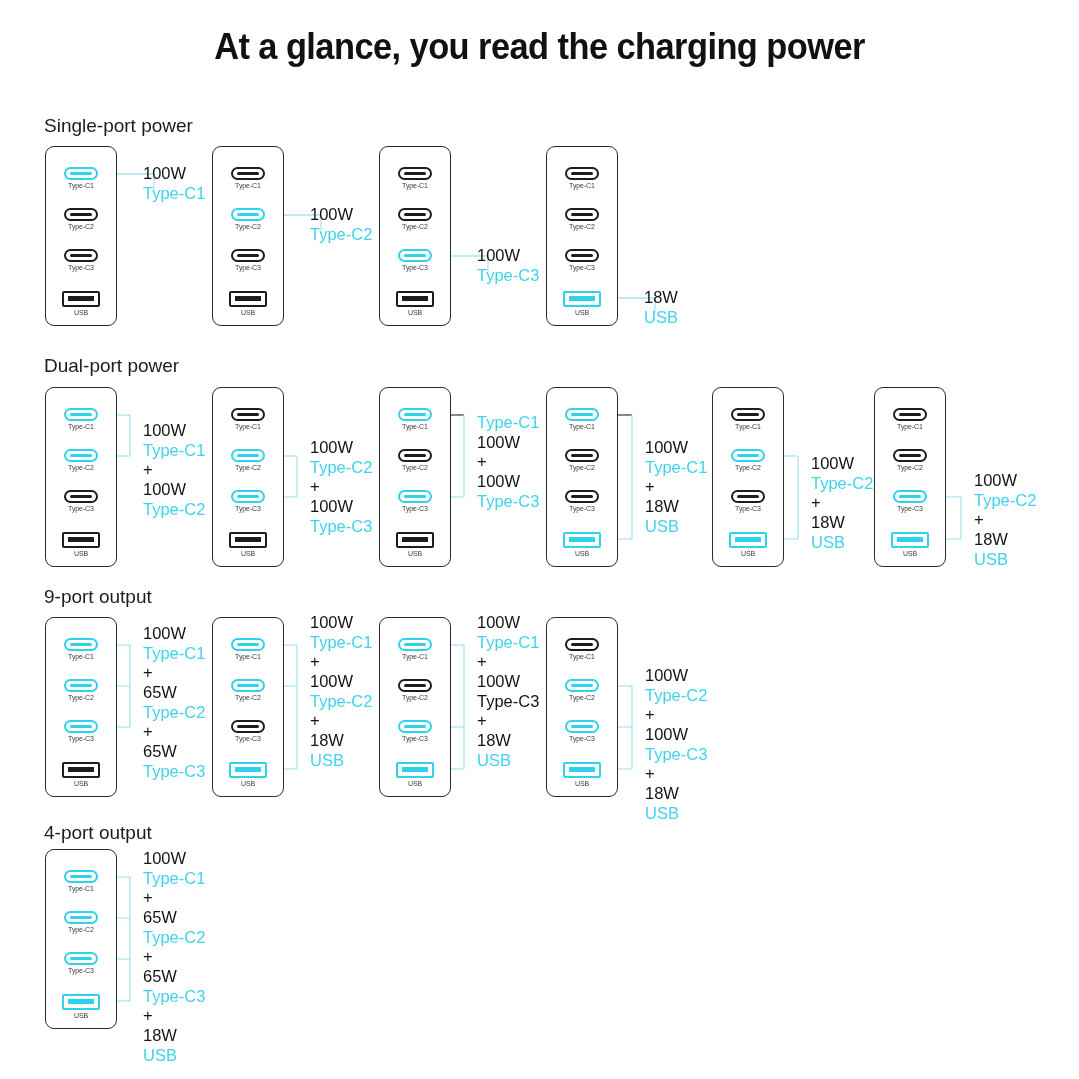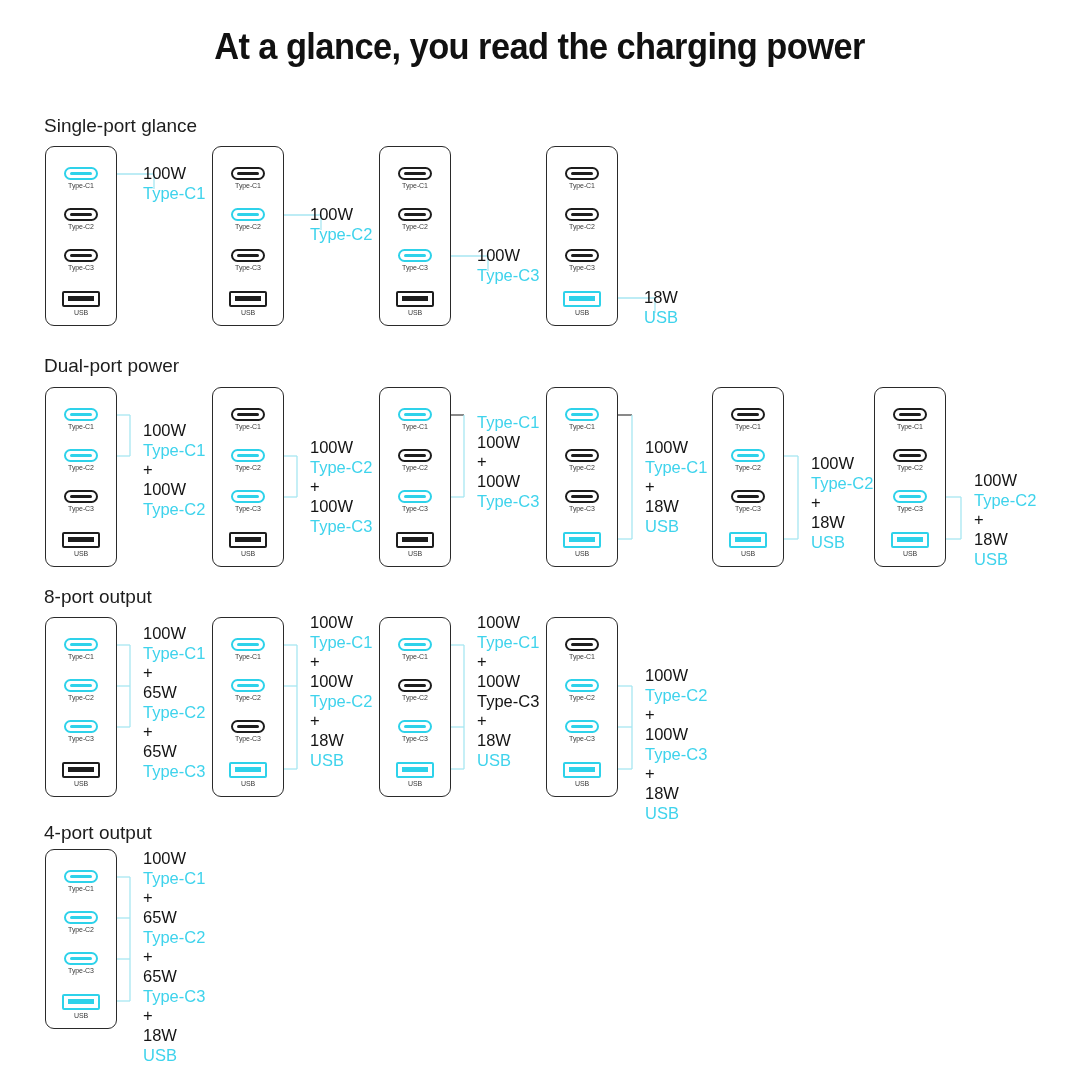--- a/index.html
+++ b/index.html
@@ -163,21 +163,21 @@
       <line x1="604" y1="769" x2="632" y2="769" stroke="#a7e6f2" stroke-width="1.3"></line>
       <line x1="632" y1="686" x2="632" y2="769" stroke="#a7e6f2" stroke-width="1.3"></line>
       <line x1="103" y1="877" x2="130" y2="877" stroke="#a7e6f2" stroke-width="1.3"></line>
       <line x1="103" y1="918" x2="130" y2="918" stroke="#a7e6f2" stroke-width="1.3"></line>
       <line x1="103" y1="959" x2="130" y2="959" stroke="#a7e6f2" stroke-width="1.3"></line>
       <line x1="103" y1="1001" x2="130" y2="1001" stroke="#a7e6f2" stroke-width="1.3"></line>
       <line x1="130" y1="877" x2="130" y2="1001" stroke="#a7e6f2" stroke-width="1.3"></line>
     </svg>
 
   <div id="content">
-      <div class="section-label" style="left: 44px; top: 115px;">Single-port glance</div>
+      <div class="section-label" style="left: 44px; top: 115px;">Single-port power</div>
       <div class="unit" style="left: 45px; top: 146px; width: 72px; height: 180px;">
         <div class="body"></div>
         <div class="port typec hl" style="top: 21px;">
           <div class="glyph"></div>
           <div class="cap">Type-C1</div>
         </div>
         <div class="port typec" style="top: 62px;">
           <div class="glyph"></div>
           <div class="cap">Type-C2</div>
         </div>
@@ -413,21 +413,21 @@
           <div class="cap">USB</div>
         </div>
       </div>
       <div class="spec" style="left: 974px; top: 470px;">
         <span class="w">100W</span>
         <span class="p">Type-C2</span>
         <span class="plus">+</span>
         <span class="w">18W</span>
         <span class="p">USB</span>
       </div>
-      <div class="section-label" style="left: 44px; top: 586px;">8-port output</div>
+      <div class="section-label" style="left: 44px; top: 586px;">9-port output</div>
       <div class="unit" style="left: 45px; top: 617px; width: 72px; height: 180px;">
         <div class="body"></div>
         <div class="port typec hl" style="top: 21px;">
           <div class="glyph"></div>
           <div class="cap">Type-C1</div>
         </div>
         <div class="port typec hl" style="top: 62px;">
           <div class="glyph"></div>
           <div class="cap">Type-C2</div>
         </div>

